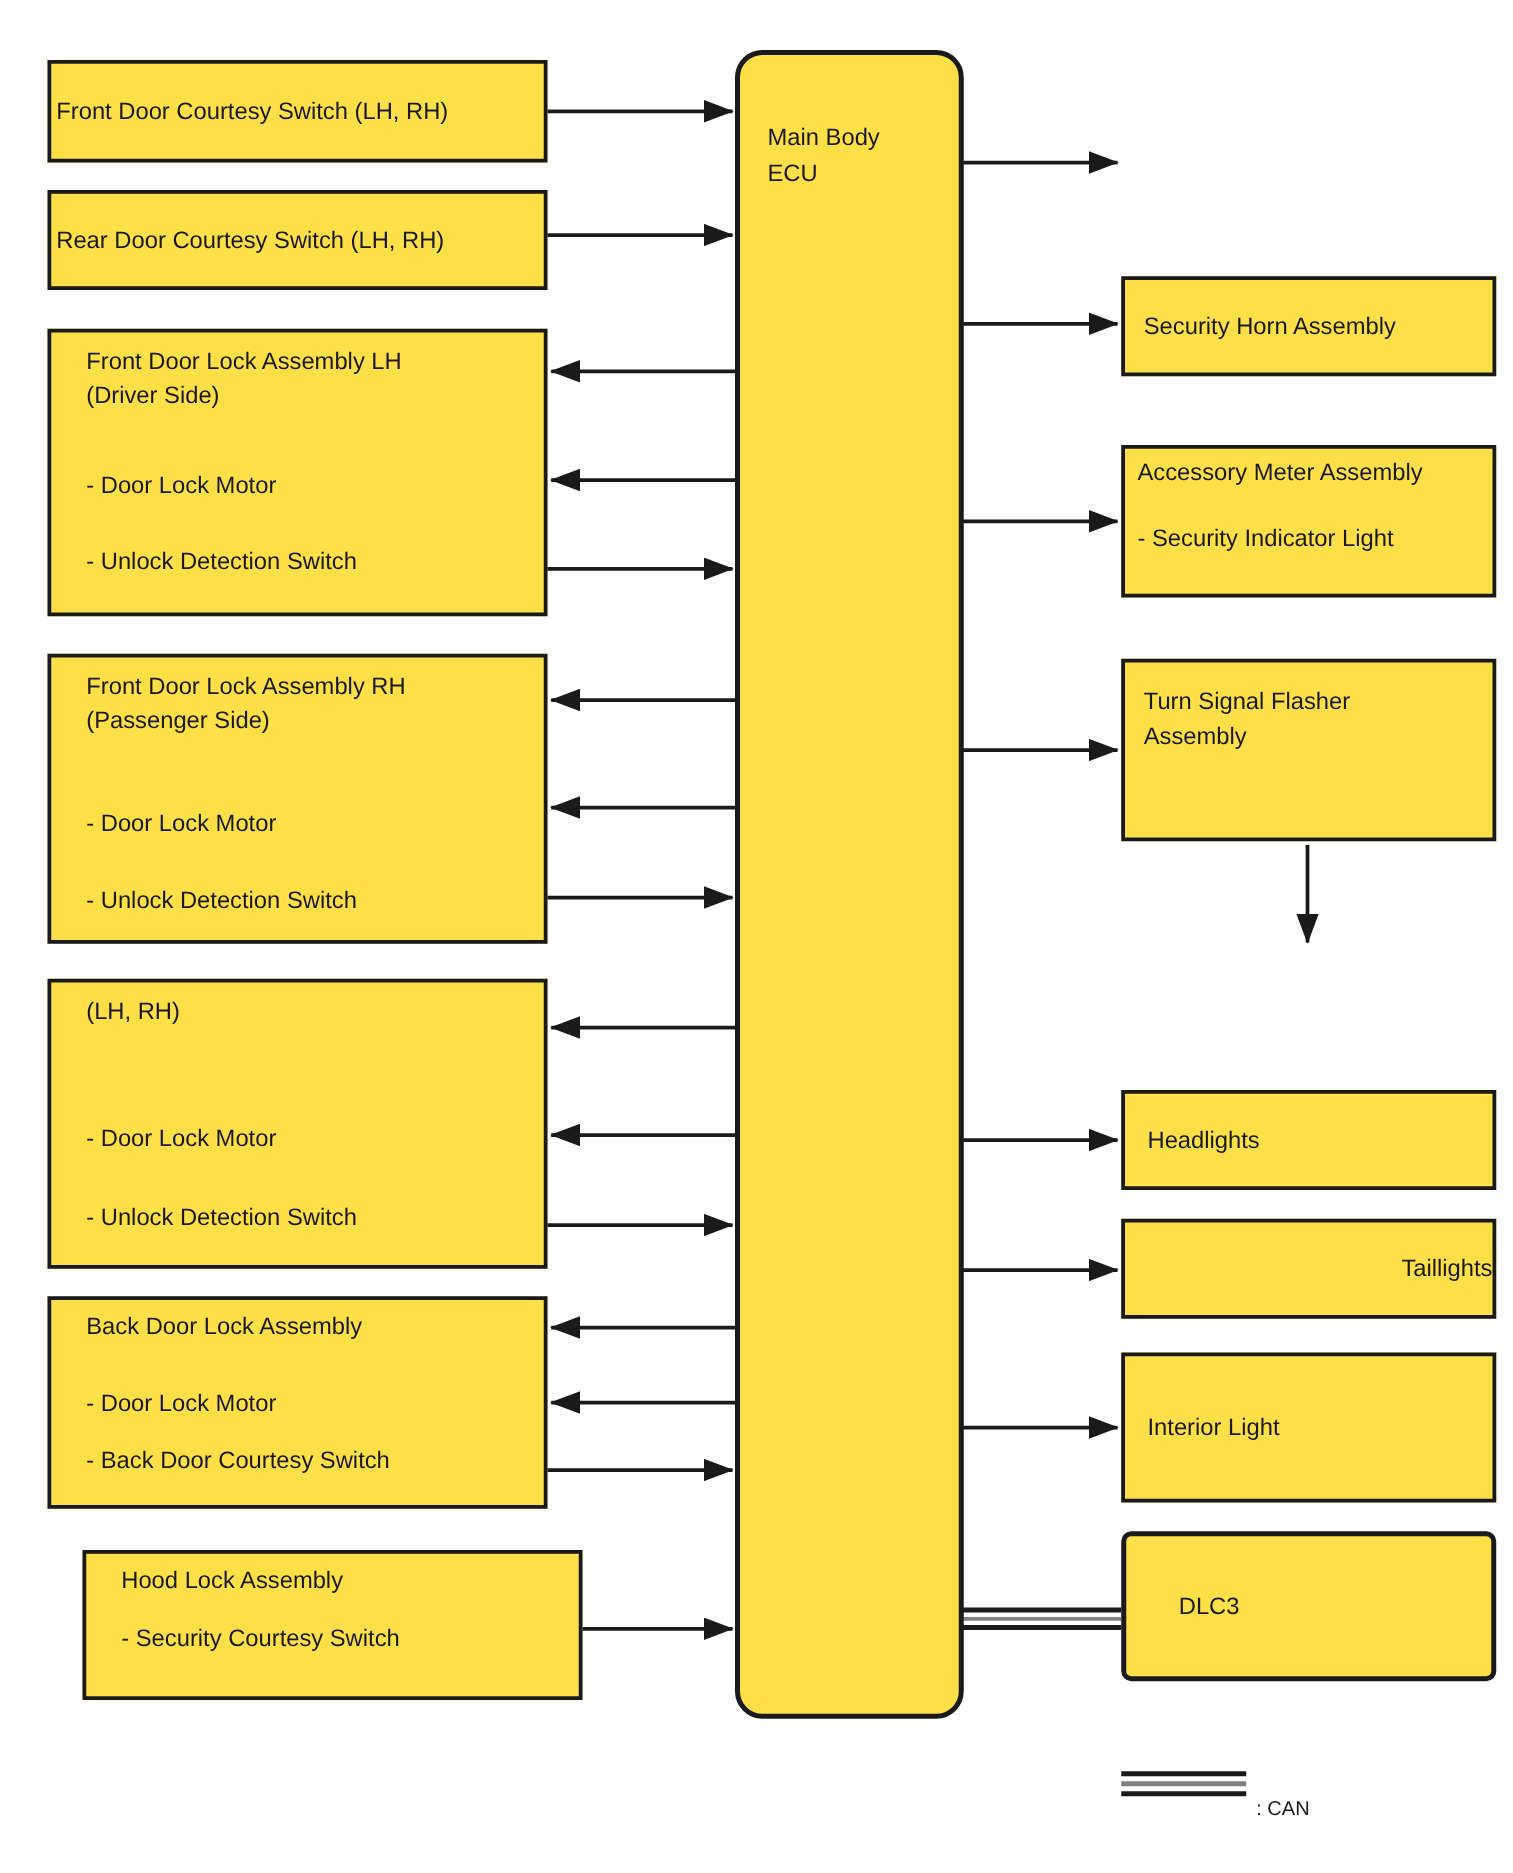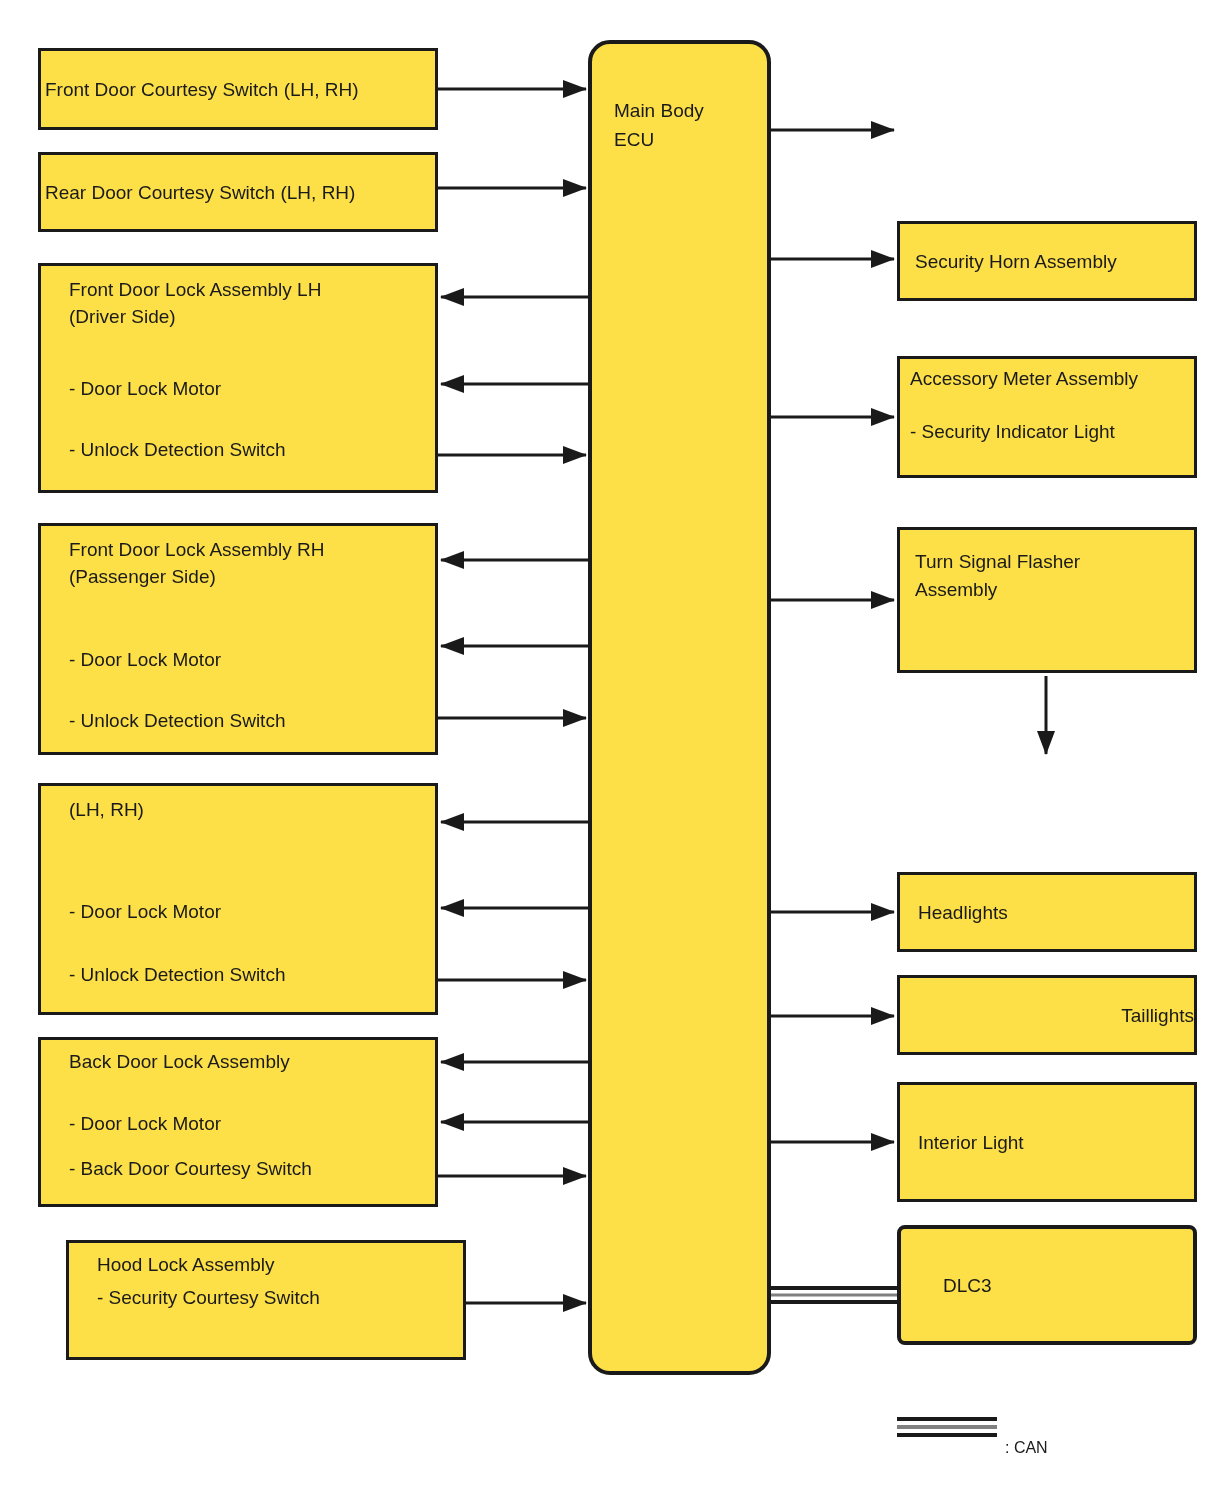--- a/index.html
+++ b/index.html
@@ -101,21 +101,21 @@
   </div>
 
   <div class="box" style="left:38px;top:1037px;width:400px;height:170px;padding:8px 0 0 28px;">
     <div>Back Door Lock Assembly</div>
     <div class="item" style="top:70px;">- Door Lock Motor</div>
     <div class="item" style="top:115px;">- Back Door Courtesy Switch</div>
   </div>
 
   <div class="box" style="left:38px;top:1240px;width:400px;height:120px;padding:8px 0 0 28px;margin-left:28px;">
     <div>Hood Lock Assembly</div>
-    <div class="item" style="top:41px;text-align:center;">- Security Courtesy Switch</div>
+    <div class="item" style="top:55px;text-align:center;">- Security Courtesy Switch</div>
   </div>
 
 
   <div class="box vcenter" style="left:897px;top:221px;width:300px;height:80px;padding-left:15px;">
     <div>Security Horn Assembly</div>
   </div>
 
   <div class="box" style="left:897px;top:356px;width:300px;height:122px;padding:6px 0 0 10px;">
     <div>Accessory Meter Assembly</div>
     <div style="margin-top:26px;">- Security Indicator Light</div>

